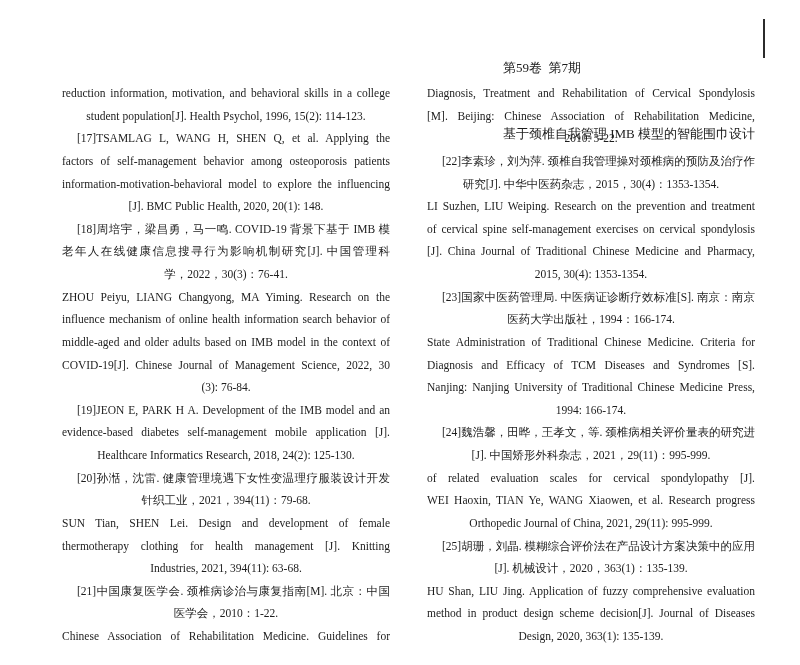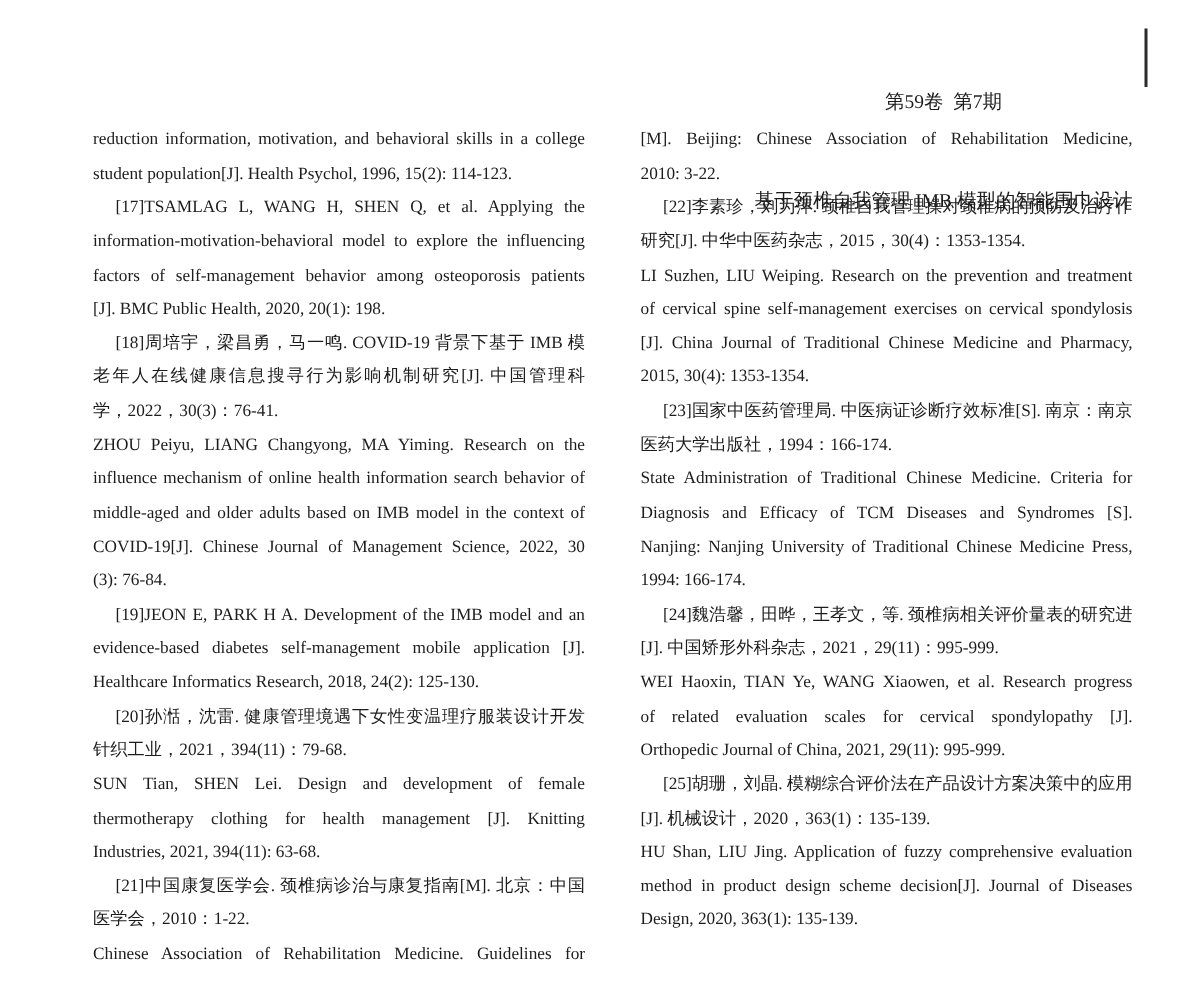--- a/index.html
+++ b/index.html
@@ -13,21 +13,21 @@
     height: 665px;
     background: #ffffff;
     font-family: "Liberation Serif", "DejaVu Serif", serif;
     color: #1c1c1c;
     overflow: hidden;
   }
   .header {
     position: absolute;
     top: 13px;
     right: 45px;
-    text-align: center;
+    text-align: left;
     font-size: 13px;
     line-height: 22px;
     white-space: pre;
   }
   .header-rule {
     position: absolute;
     top: 19px;
     left: 763px;
     width: 2px;
     height: 39px;
@@ -38,21 +38,21 @@
     top: 82px;
     width: 350px;
     font-size: 11.5px;
   }
   .col-left  { left: 40px; }
   .col-right { left: 405px; }
   .ref-line {
     height: 22.64px;
     line-height: 22.64px;
     overflow: hidden;
-    text-align: left;
+    text-align: center;
     white-space: normal;
   }
   .ref-line.just {
     text-align: justify;
     text-align-last: justify;
     padding-left: 37px;
   }
   .ref-line.indent { padding-left: 22px; }
 </style>
 </head>
@@ -64,23 +64,23 @@
     <div>第59卷  第7期</div>
     <div>基于颈椎自我管理 IMB 模型的智能围巾设计</div>
   </div>
 
   <div class="header-rule"></div>
 
   <div class="col col-left">
       <div class="ref-line indent just">reduction information, motivation, and behavioral skills in a college</div>
       <div class="ref-line indent">student population[J]. Health Psychol, 1996, 15(2): 114-123.</div>
       <div class="ref-line just">[17]TSAMLAG L, WANG H, SHEN Q, et al. Applying the</div>
+      <div class="ref-line indent just">factors of self-management behavior among osteoporosis patients</div>
       <div class="ref-line indent just">information-motivation-behavioral model to explore the influencing</div>
-      <div class="ref-line indent just">factors of self-management behavior among osteoporosis patients</div>
-      <div class="ref-line indent">[J]. BMC Public Health, 2020, 20(1): 198.</div>
+      <div class="ref-line indent">[J]. BMC Public Health, 2020, 20(1): 148.</div>
       <div class="ref-line just">[18]周培宇，梁昌勇，马一鸣. COVID-19 背景下基于 IMB 模型的中</div>
       <div class="ref-line indent just">老年人在线健康信息搜寻行为影响机制研究[J]. 中国管理科</div>
       <div class="ref-line indent">学，2022，30(3)：76-41.</div>
       <div class="ref-line indent just">ZHOU Peiyu, LIANG Changyong, MA Yiming. Research on the</div>
       <div class="ref-line indent just">influence mechanism of online health information search behavior of</div>
       <div class="ref-line indent just">middle-aged and older adults based on IMB model in the context of</div>
       <div class="ref-line indent just">COVID-19[J]. Chinese Journal of Management Science, 2022, 30</div>
       <div class="ref-line indent">(3): 76-84.</div>
       <div class="ref-line just">[19]JEON E, PARK H A. Development of the IMB model and an</div>
       <div class="ref-line indent just">evidence-based diabetes self-management mobile application [J].</div>
@@ -89,38 +89,39 @@
       <div class="ref-line indent">针织工业，2021，394(11)：79-68.</div>
       <div class="ref-line indent just">SUN Tian, SHEN Lei. Design and development of female</div>
       <div class="ref-line indent just">thermotherapy clothing for health management [J]. Knitting</div>
       <div class="ref-line indent">Industries, 2021, 394(11): 63-68.</div>
       <div class="ref-line just">[21]中国康复医学会. 颈椎病诊治与康复指南[M]. 北京：中国康复</div>
       <div class="ref-line indent">医学会，2010：1-22.</div>
       <div class="ref-line indent just">Chinese Association of Rehabilitation Medicine. Guidelines for</div>
     </div>
 
   <div class="col col-right">
+      <div class="ref-line indent just">Diagnosis, Treatment and Rehabilitation of Cervical Spondylosis</div>
       <div class="ref-line indent just">[M]. Beijing: Chinese Association of Rehabilitation Medicine,</div>
       <div class="ref-line indent">2010: 3-22.</div>
       <div class="ref-line just">[22]李素珍，刘为萍. 颈椎自我管理操对颈椎病的预防及治疗作用</div>
       <div class="ref-line indent">研究[J]. 中华中医药杂志，2015，30(4)：1353-1354.</div>
       <div class="ref-line indent just">LI Suzhen, LIU Weiping. Research on the prevention and treatment</div>
       <div class="ref-line indent just">of cervical spine self-management exercises on cervical spondylosis</div>
       <div class="ref-line indent just">[J]. China Journal of Traditional Chinese Medicine and Pharmacy,</div>
       <div class="ref-line indent">2015, 30(4): 1353-1354.</div>
       <div class="ref-line just">[23]国家中医药管理局. 中医病证诊断疗效标准[S]. 南京：南京中</div>
       <div class="ref-line indent">医药大学出版社，1994：166-174.</div>
       <div class="ref-line indent just">State Administration of Traditional Chinese Medicine. Criteria for</div>
       <div class="ref-line indent just">Diagnosis and Efficacy of TCM Diseases and Syndromes [S].</div>
       <div class="ref-line indent just">Nanjing: Nanjing University of Traditional Chinese Medicine Press,</div>
       <div class="ref-line indent">1994: 166-174.</div>
       <div class="ref-line just">[24]魏浩馨，田晔，王孝文，等. 颈椎病相关评价量表的研究进展</div>
       <div class="ref-line indent">[J]. 中国矫形外科杂志，2021，29(11)：995-999.</div>
+      <div class="ref-line indent just">of related evaluation scales for cervical spondylopathy [J].</div>
       <div class="ref-line indent just">WEI Haoxin, TIAN Ye, WANG Xiaowen, et al. Research progress</div>
-      <div class="ref-line indent just">of related evaluation scales for cervical spondylopathy [J].</div>
       <div class="ref-line indent">Orthopedic Journal of China, 2021, 29(11): 995-999.</div>
       <div class="ref-line just">[25]胡珊，刘晶. 模糊综合评价法在产品设计方案决策中的应用</div>
       <div class="ref-line indent">[J]. 机械设计，2020，363(1)：135-139.</div>
       <div class="ref-line indent just">HU Shan, LIU Jing. Application of fuzzy comprehensive evaluation</div>
       <div class="ref-line indent just">method in product design scheme decision[J]. Journal of Diseases</div>
       <div class="ref-line indent">Design, 2020, 363(1): 135-139.</div>
     </div>
 
 </div>
 

